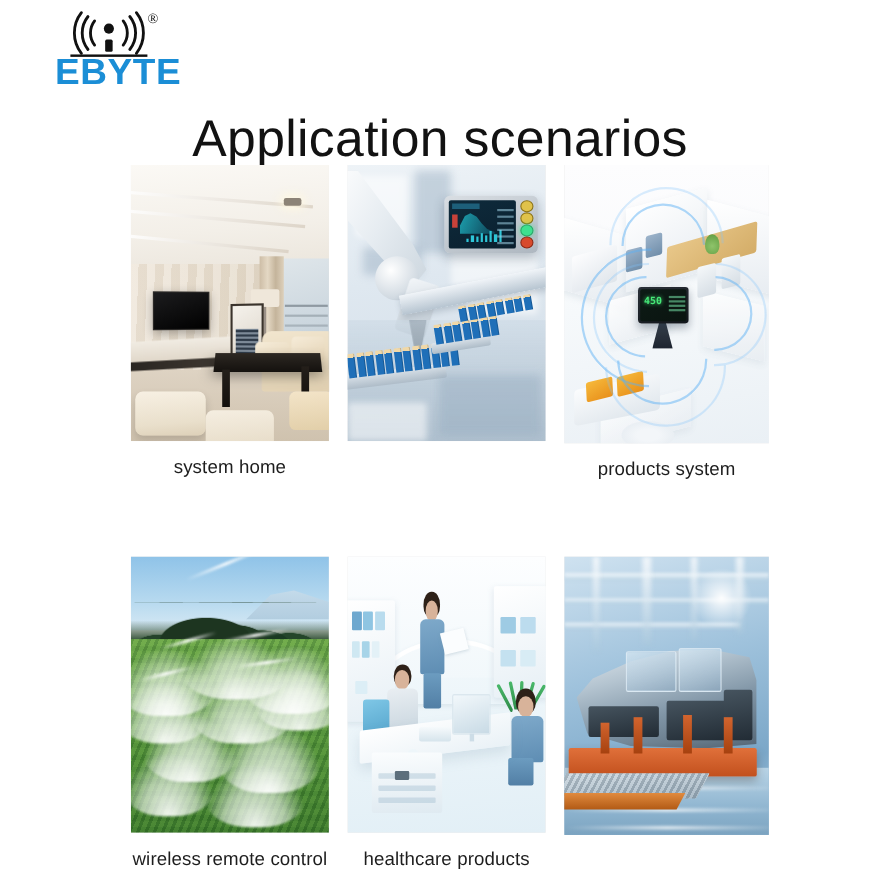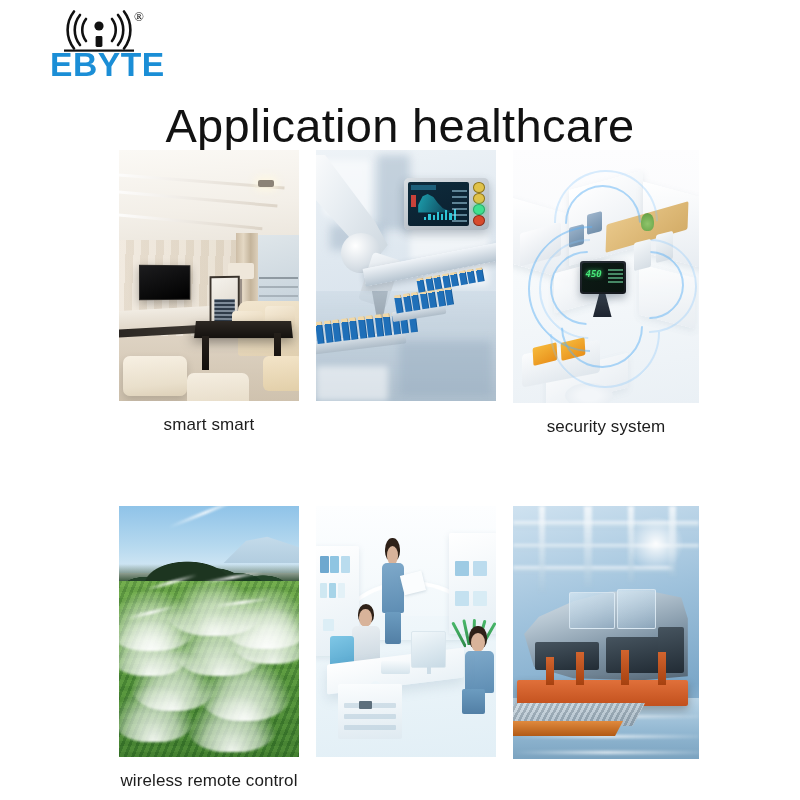--- a/index.html
+++ b/index.html
@@ -91,21 +91,21 @@
   }
   .cell.wide { width: 186px; }
 
   .thumb {
     width: 180px;
     height: 251px;
     overflow: hidden;
     position: relative;
     background: #e8e8e8;
   }
-  .cell.wide .thumb { width: 186px; height: 253px; font-style: italic; }
+  .cell.wide .thumb { width: 186px; height: 253px; }
 
   .caption {
     margin-top: 12px;
     font-size: 17px;
     color: #1d1d1d;
     text-align: center;
     line-height: 1.45;
     letter-spacing: 0.1px;
     width: 190px;
     font-family: "Liberation Sans", sans-serif;
@@ -579,21 +579,21 @@
       </g>
       <circle cx="43" cy="18" r="4.6" fill="#111"></circle>
       <rect x="39.6" y="28" width="6.8" height="11" rx="1.4" fill="#111"></rect>
       <rect x="8" y="41.5" width="70" height="2.2" fill="#111"></rect>
     </svg>
   </div>
   <div class="brand-reg">®</div>
   <div class="brand-name">EBYTE</div>
 </div>
 
-<h1 class="page-title">Application healthcare</h1>
+<h1 class="page-title">Application scenarios</h1>
 
 <div class="grid">
 
   <div class="grid-row row-1">
 
     <div class="cell">
       <div class="thumb">
         <div class="scene">
           <div class="sh-ceiling"></div>
           <div class="sh-ceil-line" style="left:-4%;top:9%;width:96%;transform:rotate(4.5deg)"></div>
@@ -613,21 +613,21 @@
           <div class="sh-cushion" style="right:2%;top:62%"></div>
           <div class="sh-cushion" style="right:20%;top:64%"></div>
           <div class="sh-table"></div>
           <div class="sh-table-leg" style="left:46%;top:74%"></div>
           <div class="sh-table-leg" style="right:10%;top:73%"></div>
           <div class="sh-ottoman"></div>
           <div class="sh-ottoman2"></div>
           <div class="sh-ottoman3"></div>
         </div>
       </div>
-      <div class="caption">smart smart</div>
+      <div class="caption">system home</div>
     </div>
 
     <div class="cell">
       <div class="thumb">
         <div class="scene">
           <div class="ind-bg"></div>
           <div class="ind-blur-box" style="left:4%;top:4%;width:26%;height:22%"></div>
           <div class="ind-blur-dark" style="left:34%;top:2%;width:18%;height:30%"></div>
           <div class="ind-blur-box" style="left:52%;top:30%;width:44%;height:14%"></div>
           <div class="ind-blur-dark" style="left:8%;top:30%;width:30%;height:10%"></div>
@@ -755,21 +755,21 @@
             <div class="sec-num">450</div>
             <div class="sec-minirow">
                 <i></i>
                 <i></i>
                 <i></i>
                 <i></i>
               </div>
           </div>
         </div>
       </div>
-      <div class="caption">security system</div>
+      <div class="caption">products system</div>
     </div>
   </div>
 
   <div class="grid-row row-2">
 
     <div class="cell">
       <div class="thumb">
         <div class="scene">
           <div class="irr-sky"></div>
           <div class="irr-contrail"></div>
@@ -855,20 +855,21 @@
           <div style="position:absolute;left:36%;top:62%;width:16%;height:5%;background:linear-gradient(180deg,#f6fafc,#d6e4ec);border-radius:2px"></div>
           <div style="position:absolute;left:30%;top:70%;width:6%;height:5%;background:#eef6fa;border-radius:50% 50% 30% 30%"></div>
           <div class="hc-desk-base">
             <div class="hc-drawer" style="top:34%"></div>
             <div class="hc-drawer" style="top:54%"></div>
             <div class="hc-drawer" style="top:74%"></div>
           </div>
           <div style="position:absolute;left:24%;top:78%;width:7%;height:3%;background:#5d6f7c;border-radius:1px"></div>
         </div>
       </div>
+      <div class="caption">healthcare products</div>
     </div>
 
     <div class="cell wide">
       <div class="thumb">
         <div class="scene">
           <div class="au-bg"></div>
           <div class="au-girder" style="left:0;top:6%;width:100%;height:7px"></div>
           <div class="au-girder" style="left:0;top:15%;width:100%;height:5px"></div>
           <div class="au-girder" style="left:0;top:24%;width:86%;height:6px"></div>
           <div class="au-girder v" style="left:14%;top:0;width:6px;height:34%"></div>

